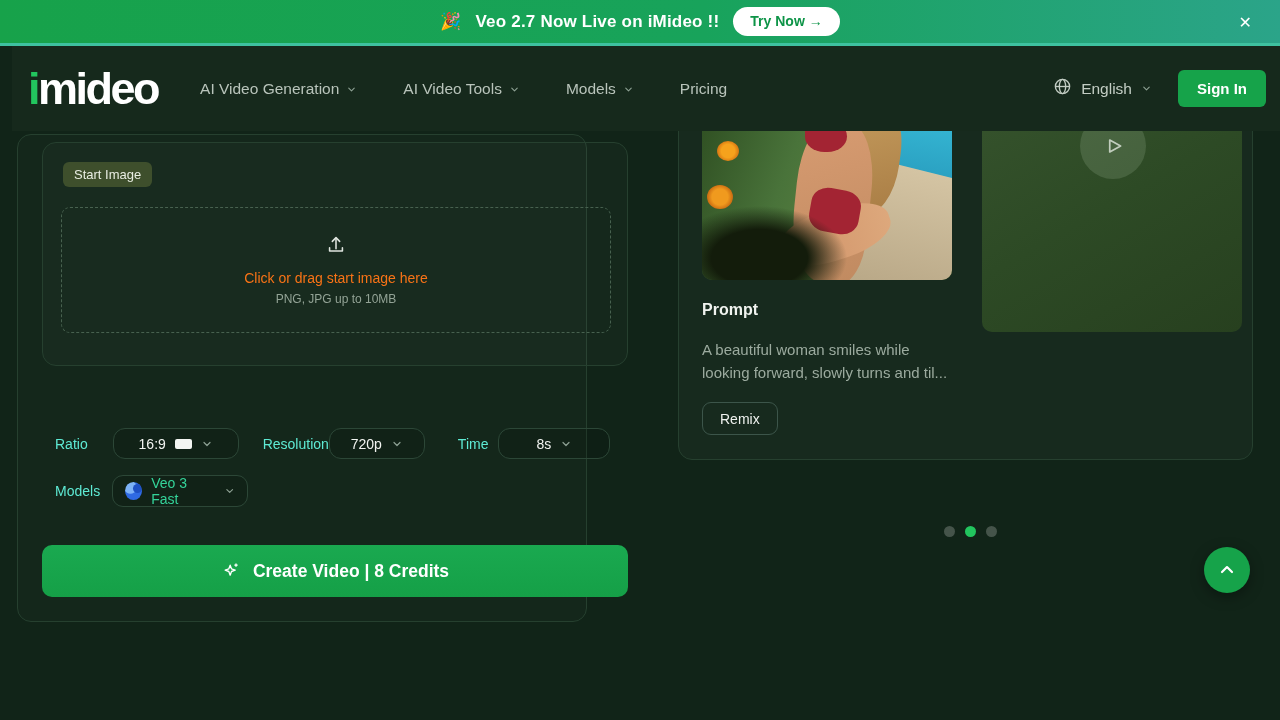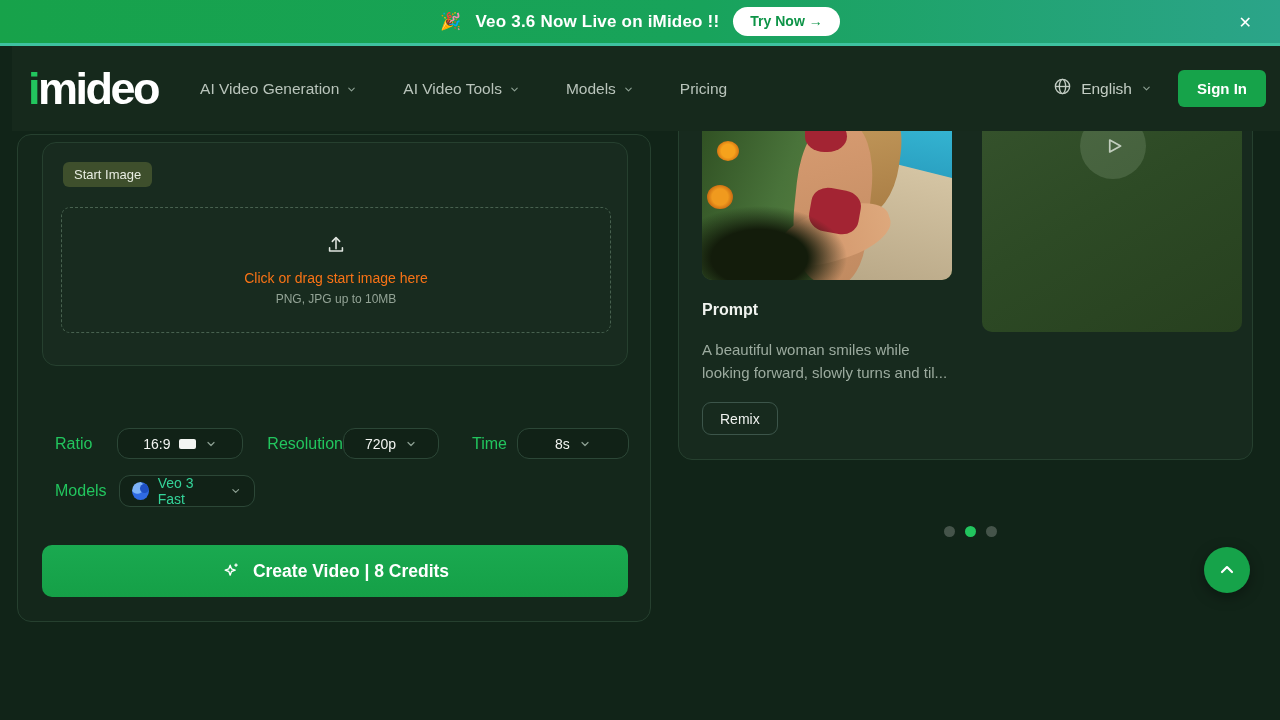--- a/index.html
+++ b/index.html
@@ -41,21 +41,21 @@
   .nav-item svg { margin-top:2px; }
   .nav-spacer { flex:1; }
   .lang { display:flex; align-items:center; gap:9px; color:#c3cdc4; font-size:15.5px; margin-right:26px; cursor:pointer; }
   .signin {
     background:var(--accent-btn,#16a34a); color:#fff; font-size:15px; font-weight:bold;
     border:none; border-radius:6px; padding:10px 19px; cursor:pointer;
   }
 
   
   .panel {
-    position:absolute; left:17px; top:134px; width:634px; height:488px; z-index:5;
+    position:absolute; left:17px; top:134px; width:570px; height:488px; z-index:5;
     border:1px solid #26402f; border-radius:14px; background:rgba(255,255,255,0.015);
   }
   .upload-card {
     position:absolute; left:24px; top:7px; width:586px; height:224px;
     border:1px solid #26402f; border-radius:14px; background:rgba(255,255,255,0.02);
   }
   .start-badge {
     position:absolute; left:20px; top:19px;
     background:#3e4f2c; color:#e8ede2; font-size:13px;
     padding:5px 11px; border-radius:6px;
@@ -65,21 +65,21 @@
     border:1.5px dashed #47614f; border-radius:9px;
     display:flex; flex-direction:column; align-items:center; justify-content:center; gap:6px;
     cursor:pointer;
   }
   .dz-title { color:#f97316; font-size:14px; margin-top:4px; }
   .dz-sub { color:#93a396; font-size:12px; }
 
   .ctl-row { position:absolute; left:37px; display:flex; align-items:center; }
   .row-1 { top:293px; }
   .row-2 { top:340px; }
-  .ctl-label { color:#22c55e; font-size:16px; }
+  .ctl-label { color:#5eead4; font-size:14px; }
   .select {
     height:31px; border:1px solid #2c4737; border-radius:12px; background:rgba(0,0,0,0.12);
     display:flex; align-items:center; justify-content:center; gap:9px; cursor:pointer;
     padding:0 12px; color:#f2f4f1; font-size:14px;
   }
   .sel-ratio { width:126px; margin-left:25px; margin-right:24px; }
   .sel-res   { width:96px;  margin-left:0; margin-right:33px; }
   .sel-time  { width:112px; margin-left:10px; }
   .sel-model { width:136px; height:32px; margin-left:12px; border-radius:11px; }
   .ratio-rect { width:17px; height:10px; background:#f3f5f2; border-radius:2px; display:inline-block; }
@@ -152,21 +152,21 @@
     border-radius:50%; background:var(--accent-btn,#16a34a); border:none; cursor:pointer;
     display:flex; align-items:center; justify-content:center;
     box-shadow:0 4px 14px rgba(0,0,0,0.35);
   }
 </style>
 </head>
 <body>
 
 <div class="banner">
   <span class="banner-emoji">🎉</span>
-  <span class="banner-text">Veo 3.6 Now Live on iMideo !!</span>
+  <span class="banner-text">Veo 2.7 Now Live on iMideo !!</span>
   <button class="try-now">Try Now →</button>
   <button class="banner-close">✕</button>
 </div>
 
 <div class="nav">
   <div class="logo"><span class="logo-i">i</span><span>mideo</span></div>
   <div class="nav-links" id="nav-links">
       <div class="nav-item">
         <span>AI Video Generation</span>
         <svg width="11" height="11" viewBox="0 0 24 24">

